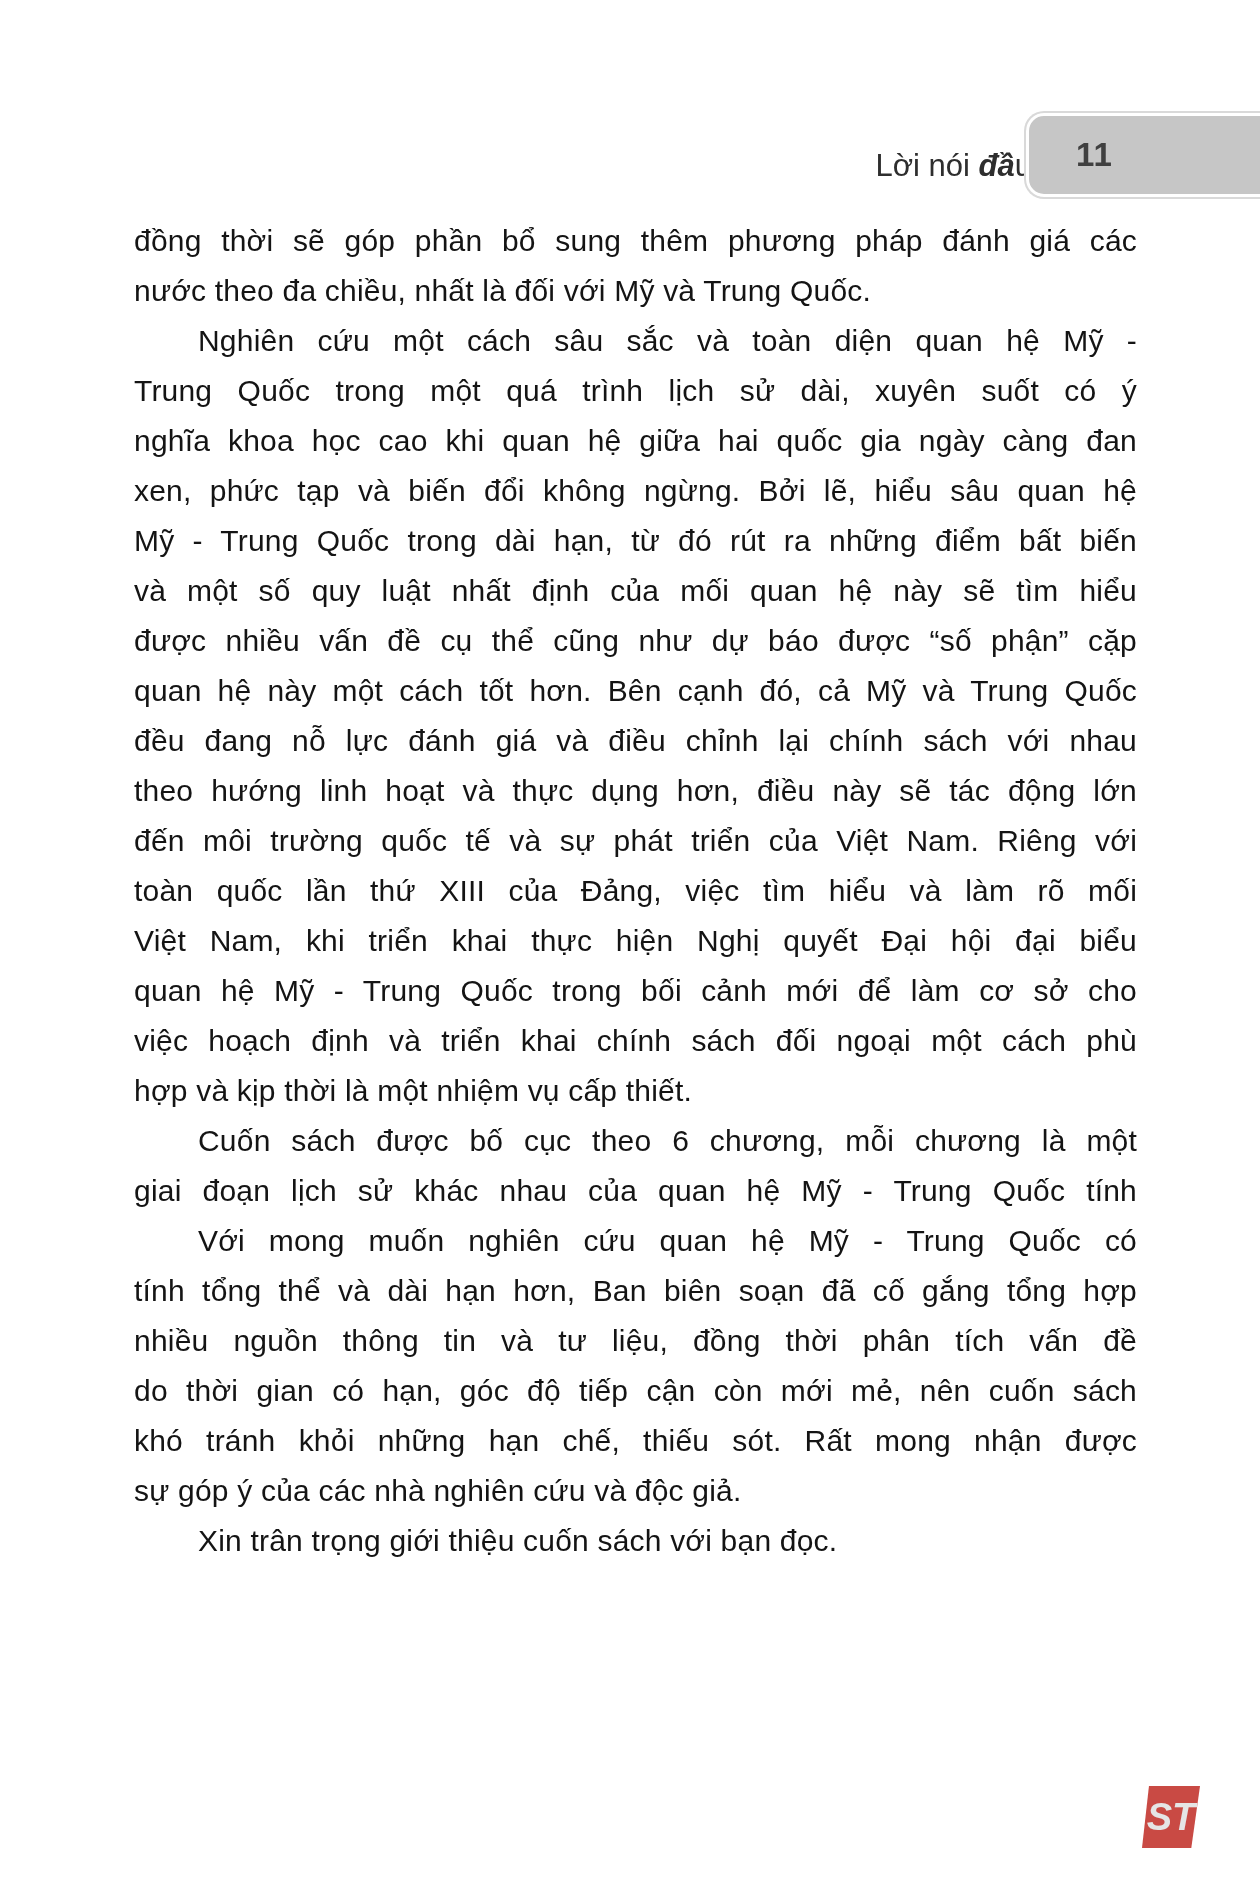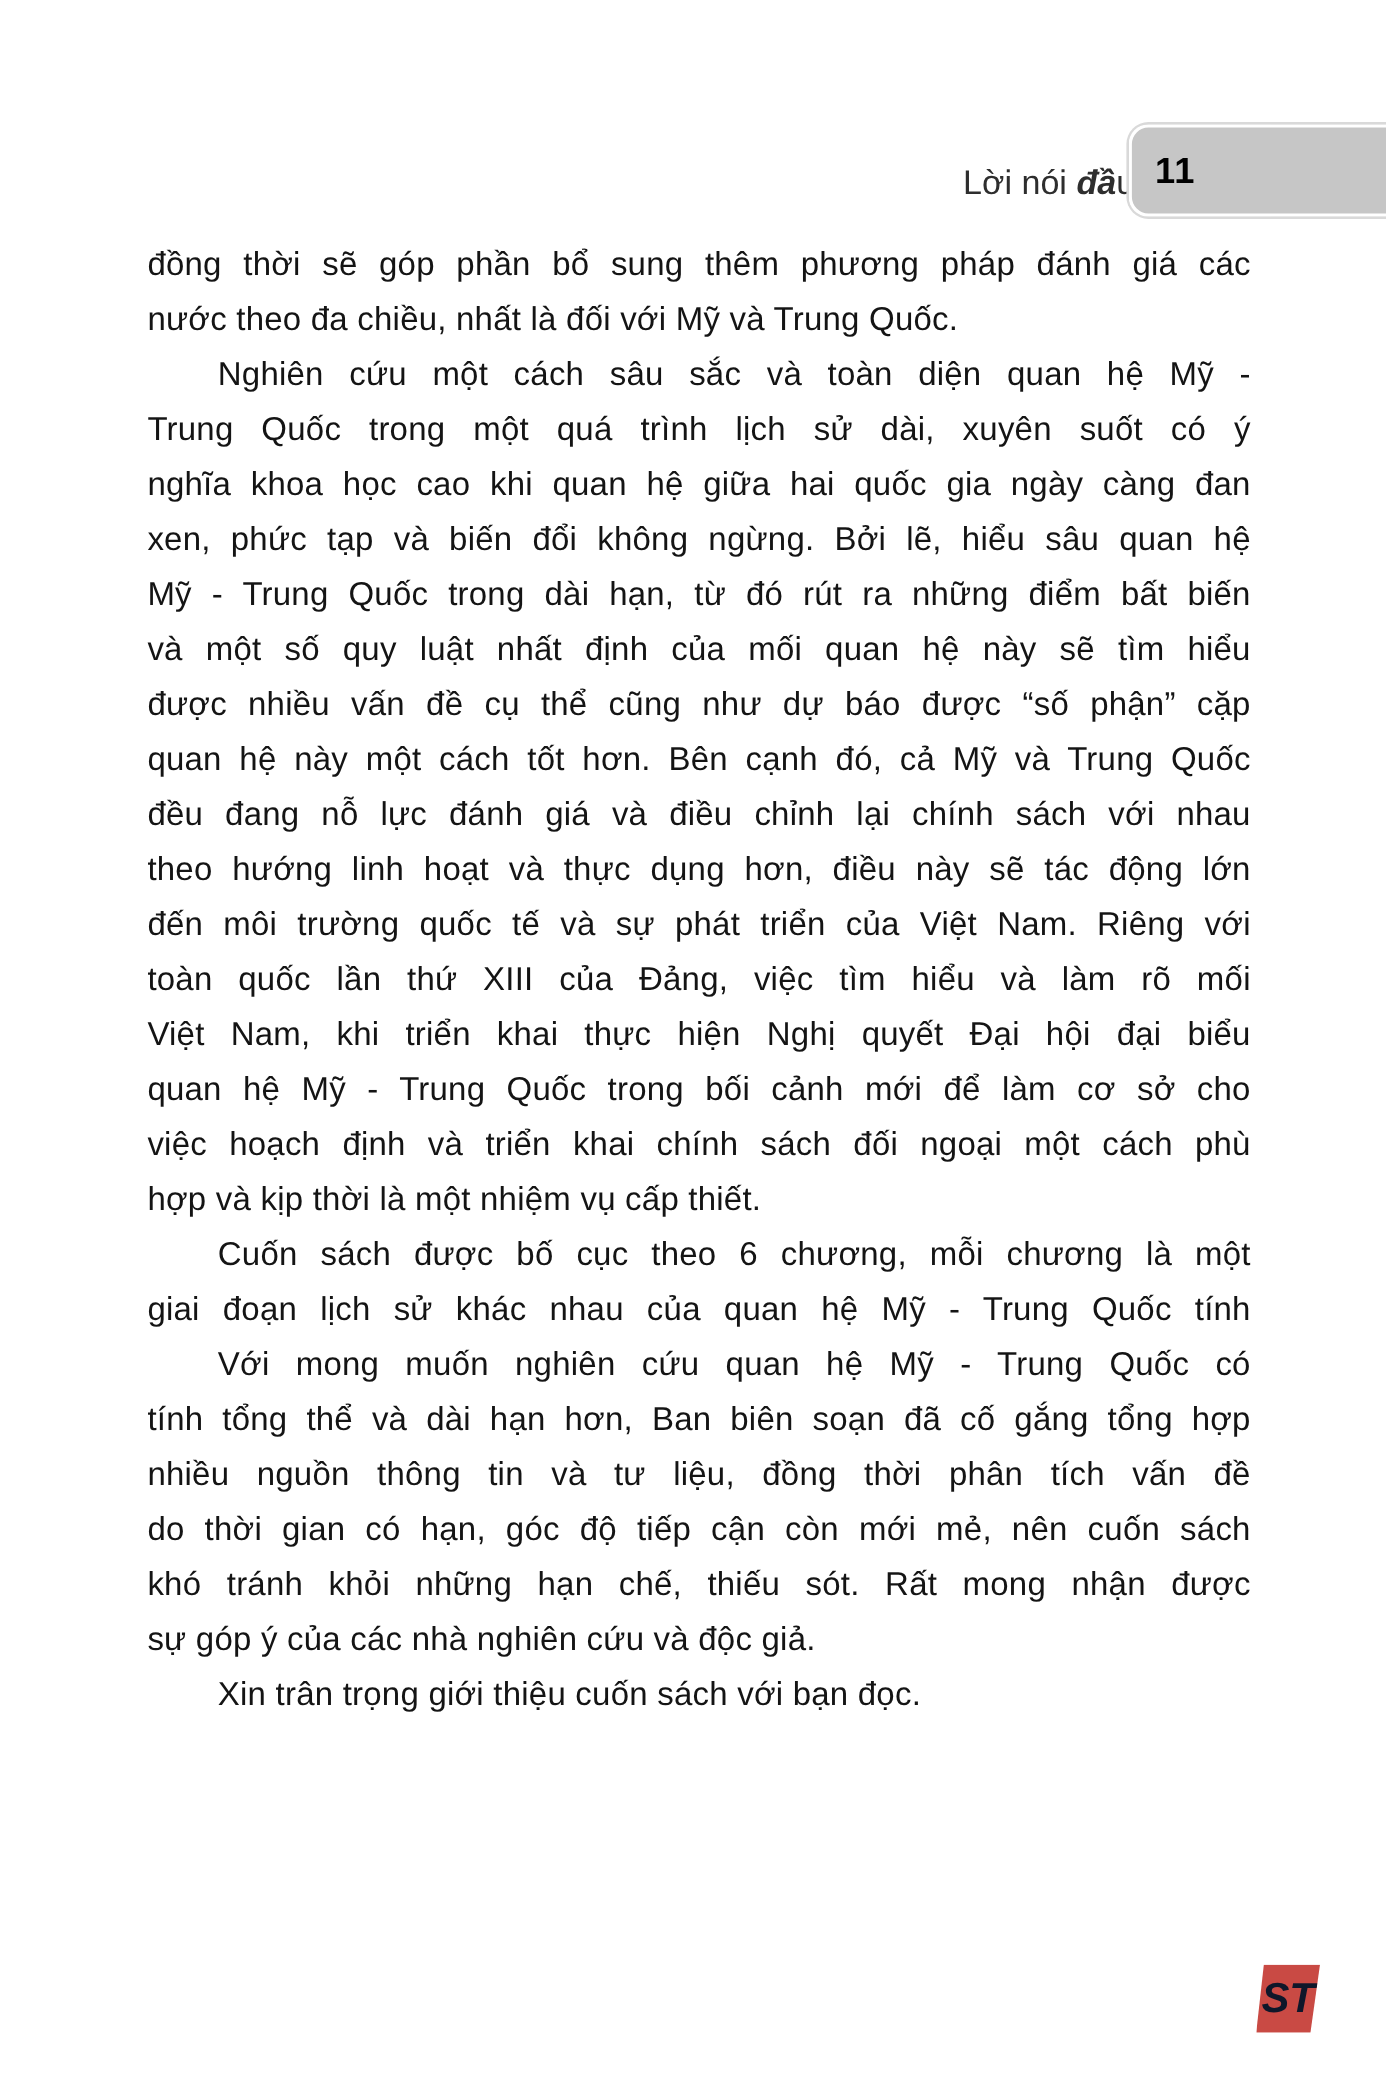--- a/index.html
+++ b/index.html
@@ -38,22 +38,22 @@
     left: 1026px;
     width: 260px; 
     height: 84px;
     background: #c6c6c6;
     border-radius: 18px;
     box-shadow: inset 0 0 0 3px #ffffff, 0 0 0 2px #d9d9d9;
     display: flex;
     align-items: center;
   }
   .page-tab .num {
-    margin-left: 24px;
-    color: #000000;
+    margin-left: 50px;
+    color: #404040;
     font-weight: bold;
     font-size: 33px;
     letter-spacing: 1px;
   }
 
   
   .body-text {
     position: absolute;
     top: 216px;
     left: 134px;
@@ -88,21 +88,21 @@
     left: 1142px;
     width: 58px;
     height: 62px;
     display: flex;
     align-items: center;
     justify-content: center;
     clip-path: polygon(12% 0, 100% 0, 85% 100%, 0 100%);
     font-weight: bold;
     font-style: italic;
     font-size: 38px;
-    color: #0f172a;
+    color: #e5e5e5;
     user-select: none;
   }
 </style>
 </head>
 <body>
 
 <div class="running-head">
   <span>Lời nói </span><span class="bi">đầ</span><span>u</span>
 </div>
 

